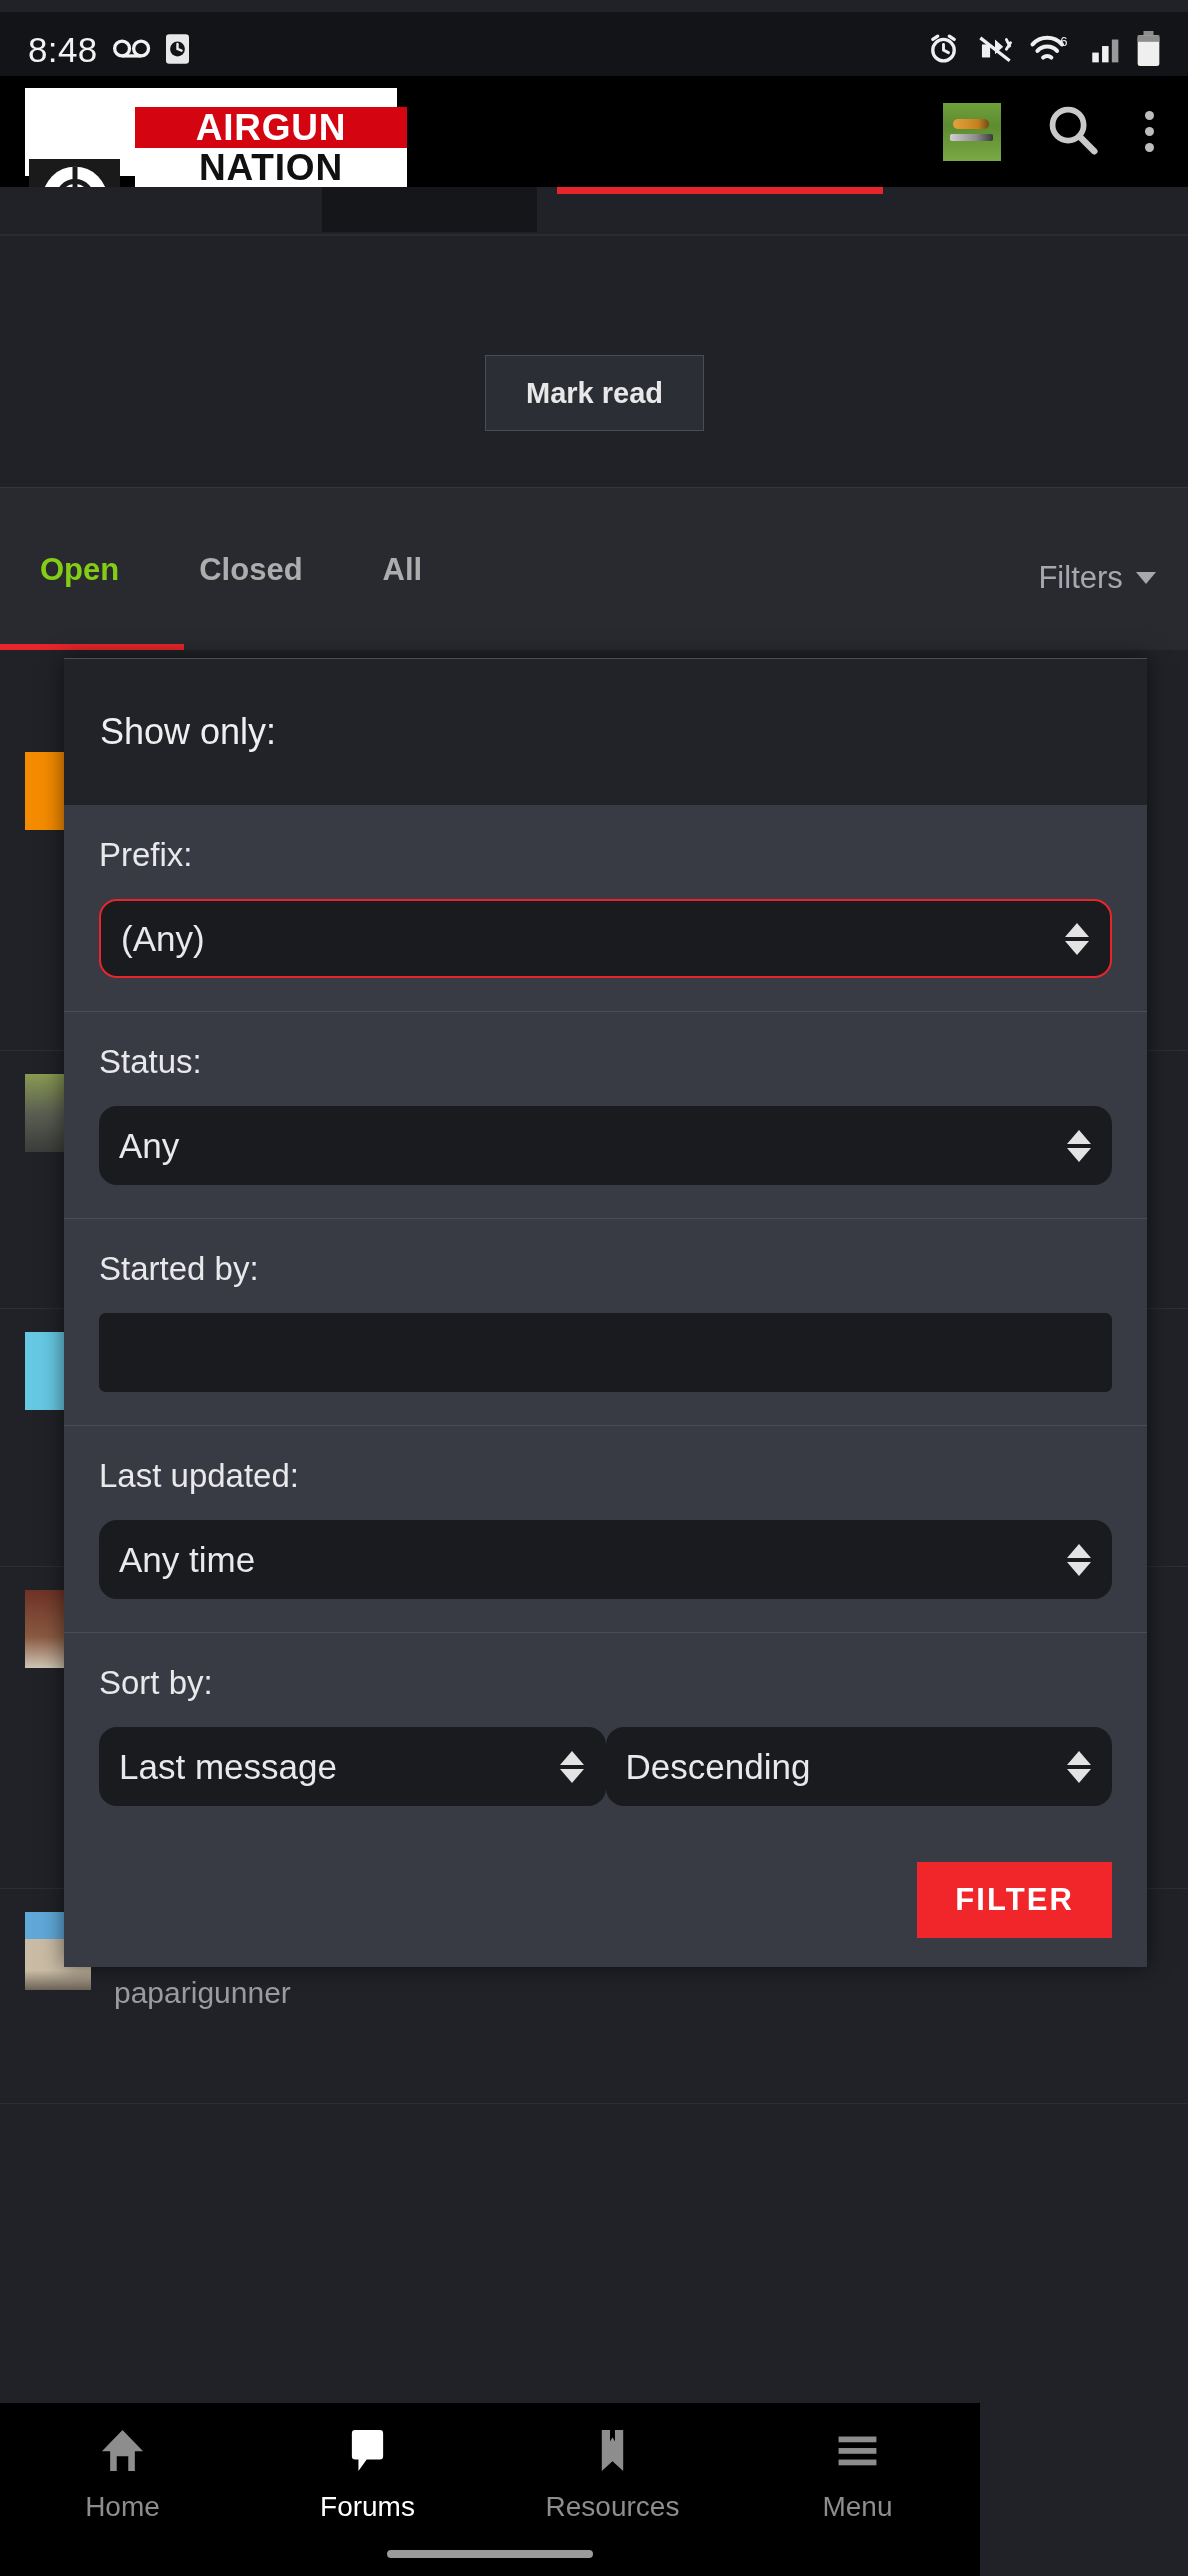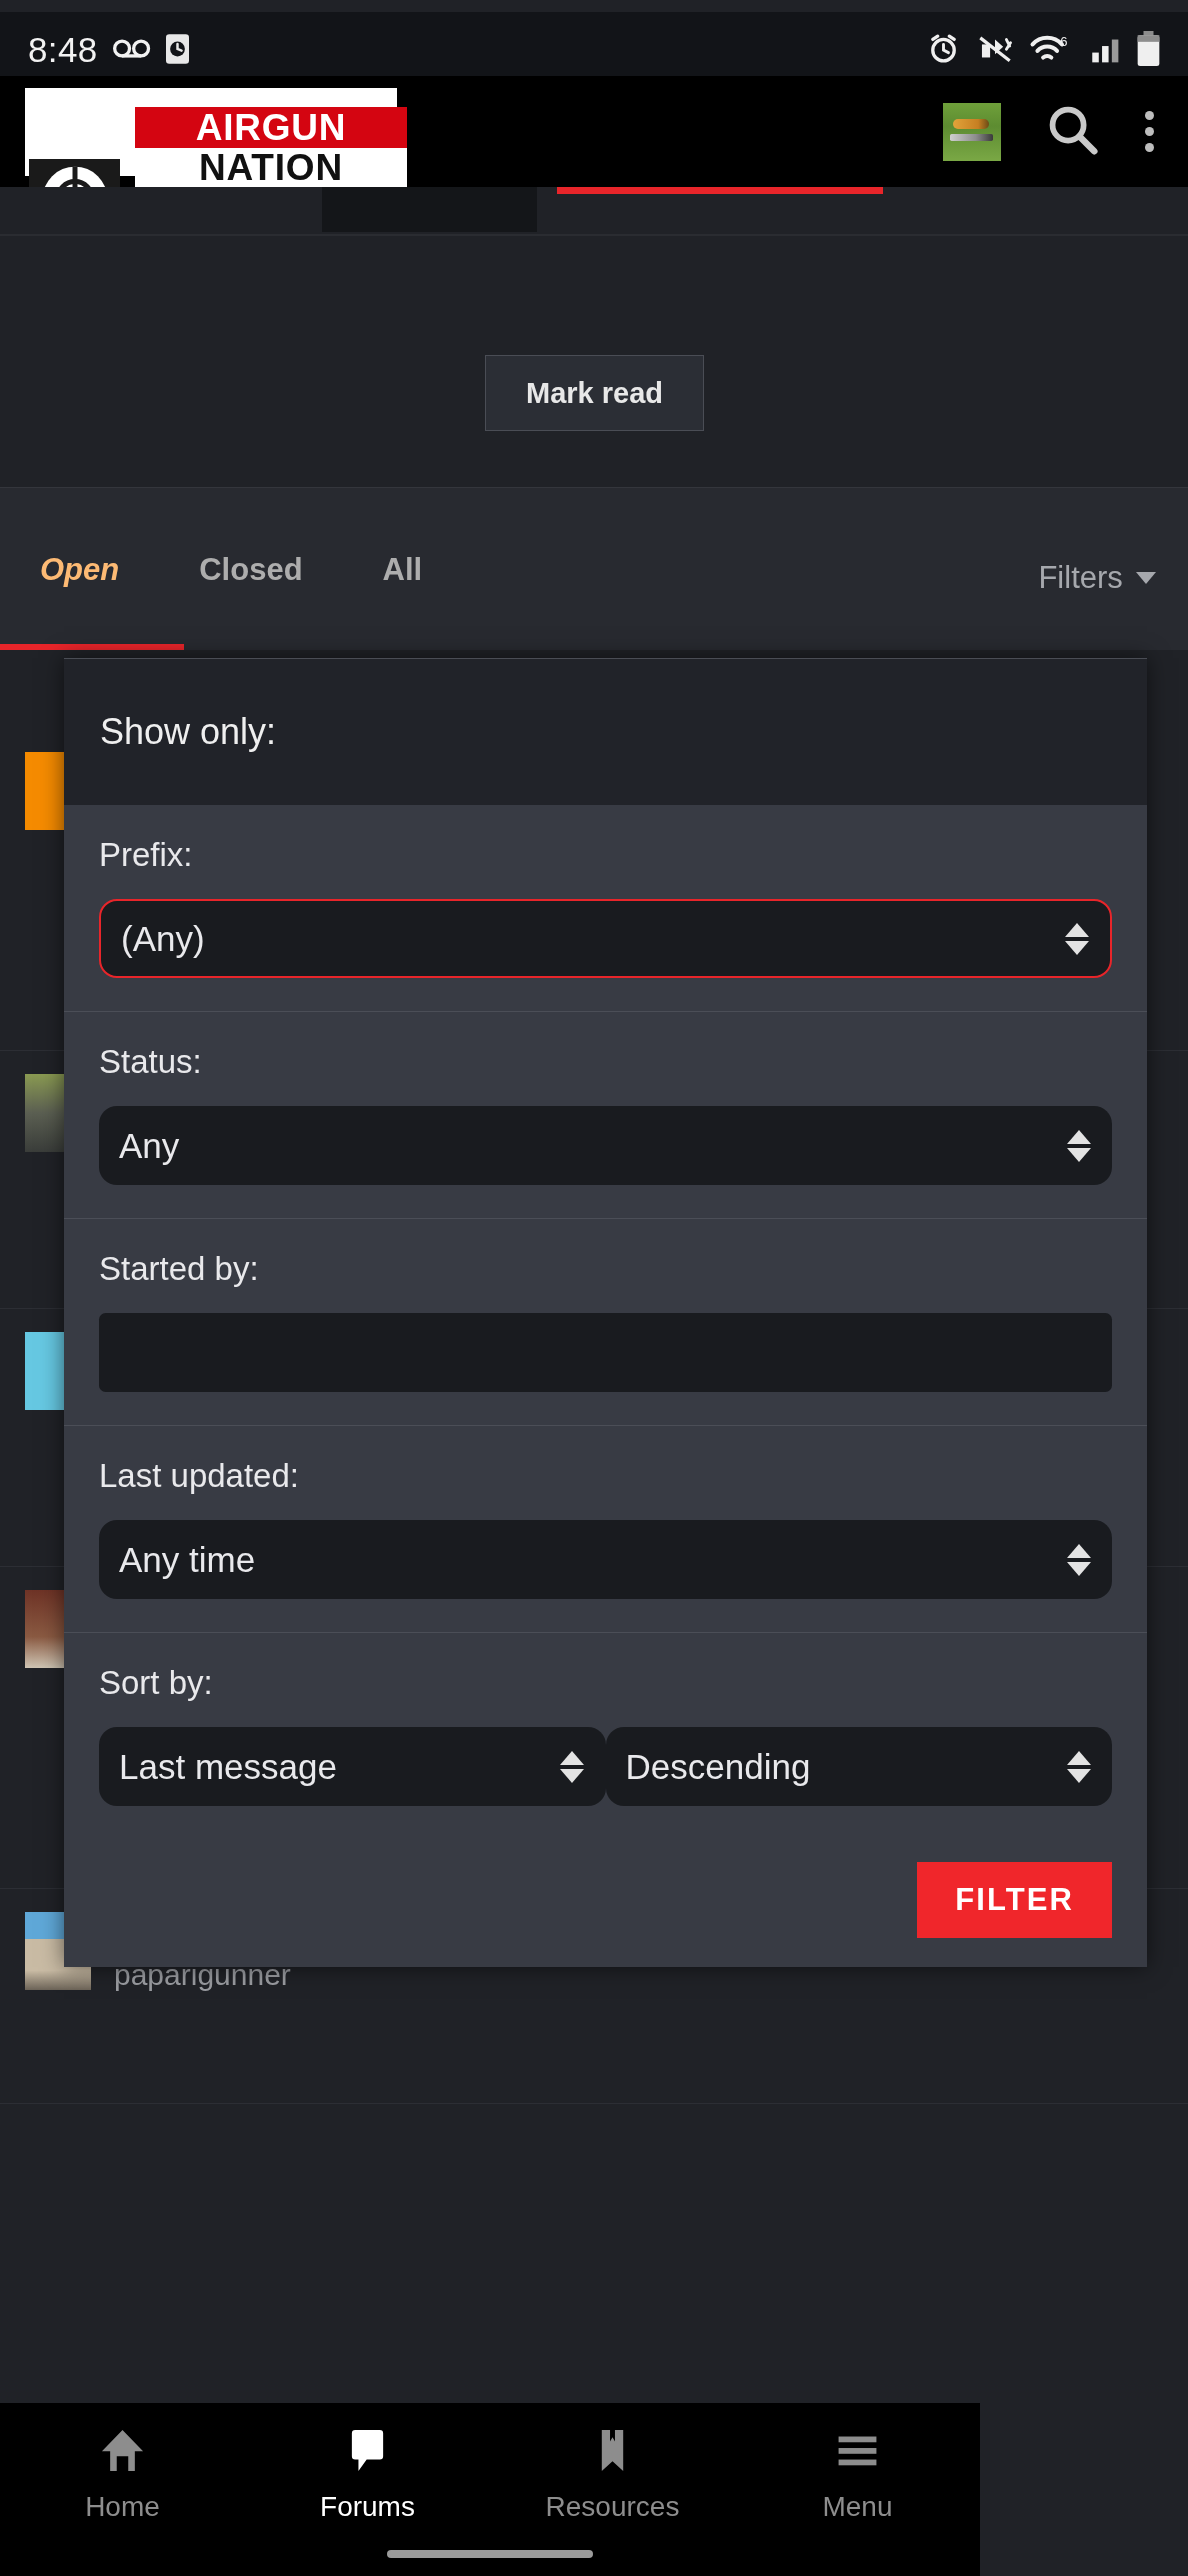--- a/index.html
+++ b/index.html
@@ -89,21 +89,21 @@
   .filterbar{
     position:absolute; top:487px; left:0; width:1189px; height:163px;
     background:#282a30; border-top:1.7px solid #34363c;
     display:flex; align-items:center;
   }
   .filtertabs{ display:flex; align-items:center; gap:0; }
   .ftab{
     font-size:31px; font-weight:bold; color:#adadad;
     padding:0 40px; line-height:163px;
   }
-  .ftab.active{ color:#fdba74;font-style:italic; }
+  .ftab.active{ color:#84cc16; }
   .ftab-underline{
     position:absolute; left:0; bottom:0; width:184px; height:5.8px; background:#e8252a;
   }
   .filters-btn{
     position:absolute; right:33px; top:8px; line-height:163px;
     font-size:31px; color:#a6a8ad; display:flex; align-items:center; gap:13.2px;
   }
   .caret-down{
     width:0; height:0; border-left:10.7px solid transparent;
     border-right:10.7px solid transparent; border-top:12.4px solid #a6a8ad;
@@ -111,21 +111,21 @@
 
   
   .threadlist{ position:absolute; top:651px; left:0; width:1189px; bottom:0; }
   .trow{
     position:relative; width:1189px; border-bottom:1.7px solid #2c2e34;
     background:#202227; padding:23px 25px; height:auto;
   }
   .trow .av{ width:66px; height:78px; flex:none; }
   .trow-inner{ display:flex; gap:23px; }
   .t-title{ font-size:33px; font-weight:bold; color:#e6e6e6; }
-  .t-sub{ font-size:30px; color:#9a9ca1; margin-top:8px; }
+  .t-sub{ font-size:30px; color:#9a9ca1; margin-top:26px; }
 
   .chip{
     position:absolute; top:669px; left:18px; width:173px; height:54px;
     background:#2c2f36; border-radius:27px; color:#e0e0e0;
     font-size:28px; display:flex; align-items:center; padding-left:21.5px;
   }
 
   
   .modal{
     position:absolute; left:64px; top:658px; width:1083px; height:1309px;

